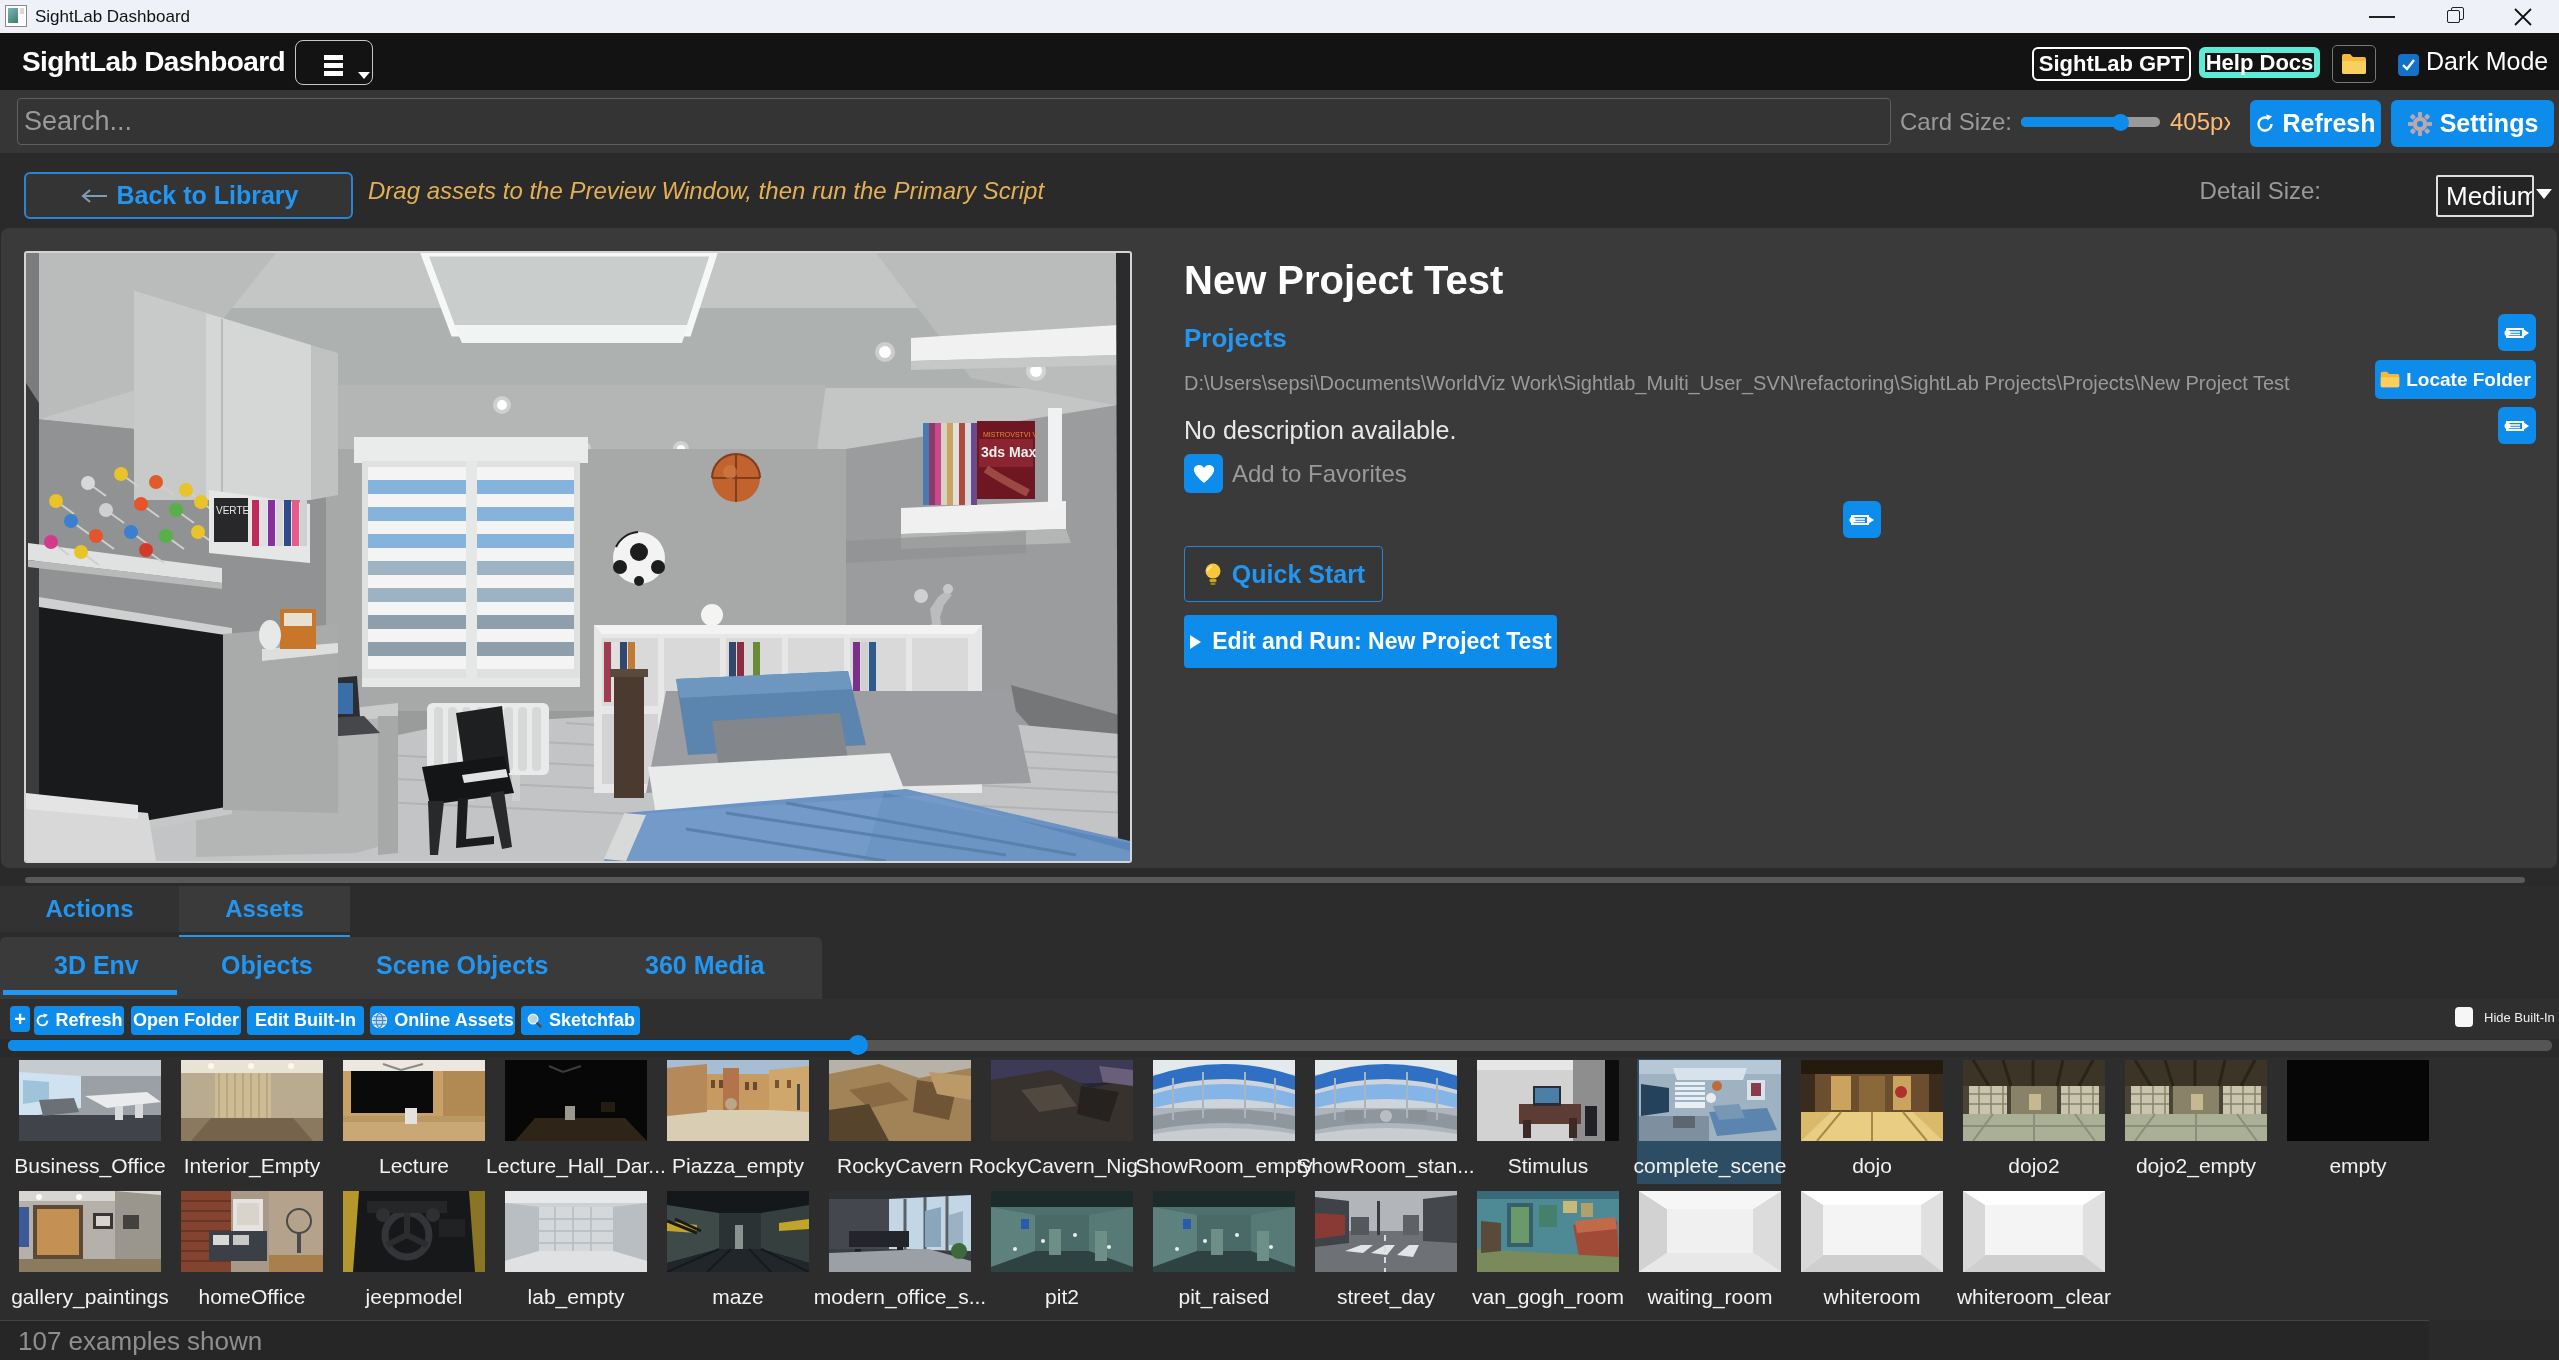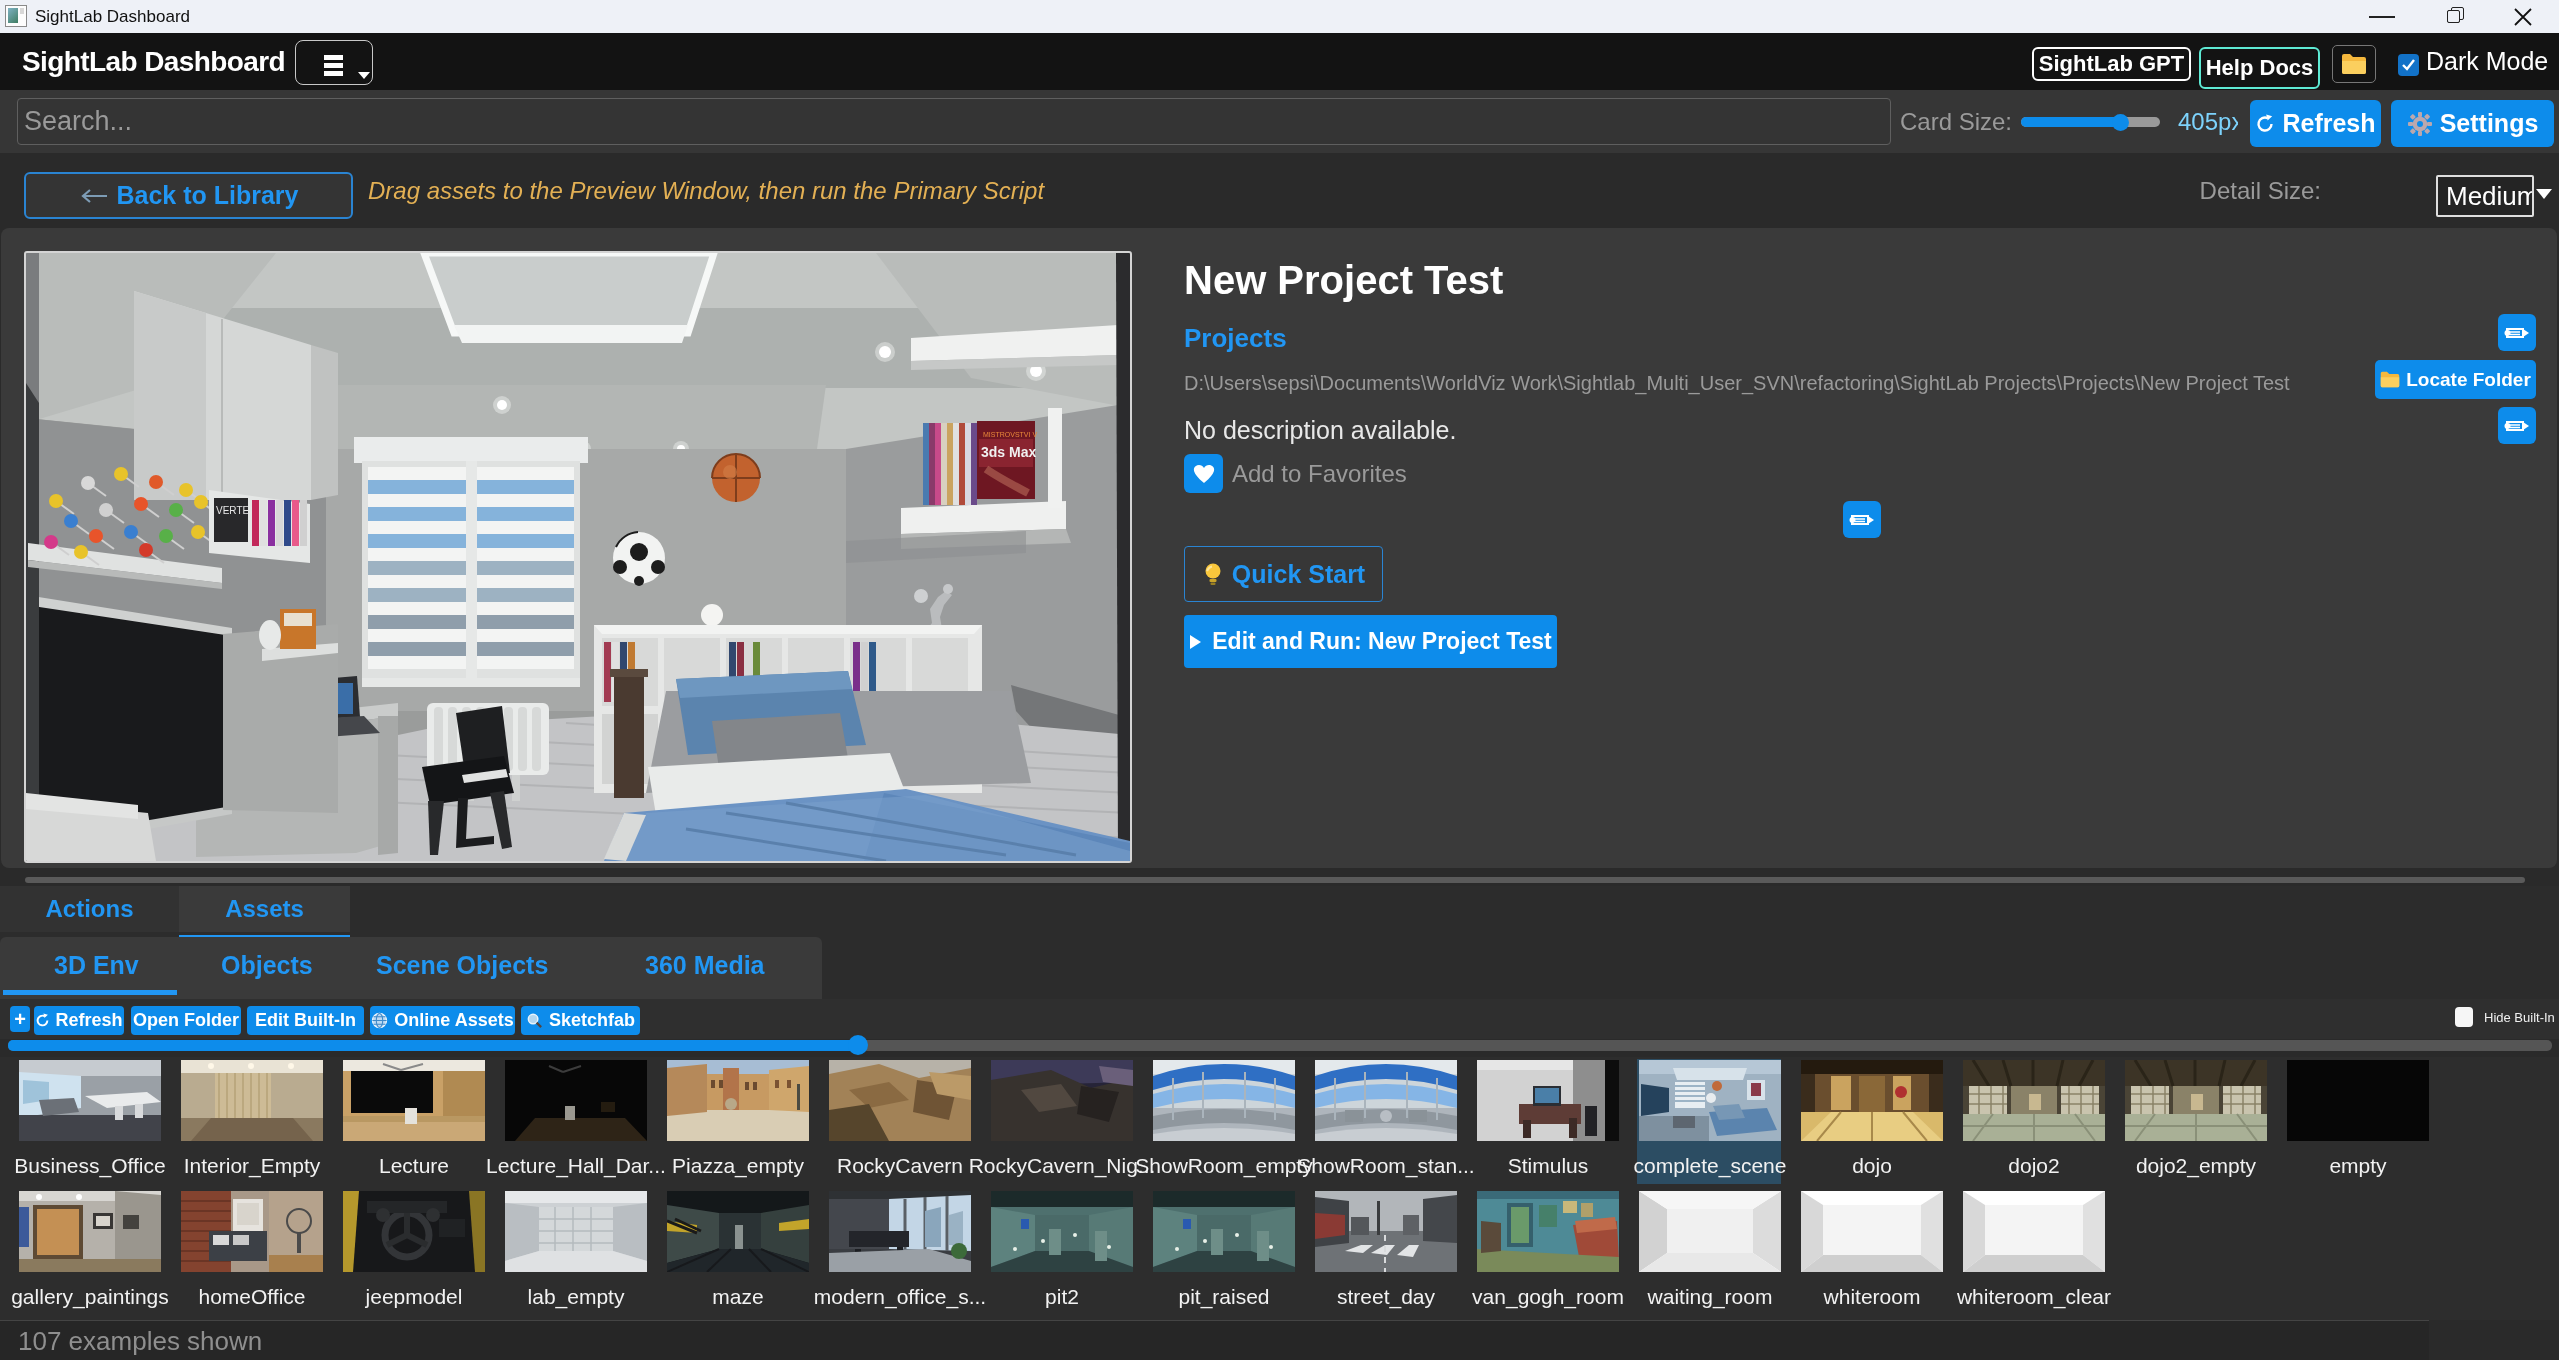--- a/index.html
+++ b/index.html
@@ -33,42 +33,42 @@
   <div class="abs bold" style="left:22px;top:0;height:57px;display:flex;align-items:center;font-size:28px;letter-spacing:-0.6px;color:#fff;">SightLab Dashboard</div>
   <div class="abs" style="left:295px;top:7px;width:78px;height:45px;border:1px solid #c8c8c8;border-radius:8px;">
     <div class="abs" style="left:28px;top:14px;width:19px;height:5px;background:#fff;"></div>
     <div class="abs" style="left:28px;top:22px;width:19px;height:5px;background:#fff;"></div>
     <div class="abs" style="left:28px;top:30px;width:19px;height:5px;background:#fff;"></div>
     <svg class="abs" style="left:62px;top:31px;" width="12" height="7" viewBox="0 0 12 7">
         <path d="M0 0 L12 0 L6 7 Z" fill="#fff"></path>
       </svg>
   </div>
   <div class="abs bold" style="left:2032px;top:14px;width:159px;height:34px;border:2px solid #fff;border-radius:6px;display:flex;align-items:center;justify-content:center;font-size:22px;color:#fff;">SightLab GPT</div>
-  <div class="abs bold" style="left:2199px;top:14px;width:121px;height:42px;border:2px solid #5eead4;border-radius:6px;display:flex;align-items:center;justify-content:center;font-size:22px;color:#fff;">Help Docs</div>
+  <div class="abs bold" style="left:2199px;top:14px;width:121px;height:31px;border:6px solid #5eead4;border-radius:6px;display:flex;align-items:center;justify-content:center;font-size:22px;color:#fff;">Help Docs</div>
   <div class="abs" style="left:2332px;top:12px;width:44px;height:38px;border:1px solid #777;border-radius:5px;display:flex;align-items:center;justify-content:center;">
     <svg width="26" height="22" viewBox="0 0 26 22">
         <path d="M1 3 Q1 1 3 1 L9 1 L12 4 L23 4 Q25 4 25 6 L25 19 Q25 21 23 21 L3 21 Q1 21 1 19 Z" fill="#f5b83d"></path>
         <path d="M1 8 L25 8 L25 19 Q25 21 23 21 L3 21 Q1 21 1 19 Z" fill="#fbcf5e"></path>
       </svg>
   </div>
   <div class="abs" style="left:2398px;top:21px;width:21px;height:22px;background:#1272c8;border-radius:4px;">
     <svg width="21" height="22" viewBox="0 0 21 22">
         <path d="M5 11 L9 15 L16 6" stroke="#fff" stroke-width="2.4" fill="none"></path>
       </svg>
   </div>
   <div class="abs" style="left:2426px;top:0;height:57px;display:flex;align-items:center;font-size:25px;color:#fff;">Dark Mode</div>
 </div>
 
 <div class="abs" style="left:0;top:90px;width:2559px;height:63px;background:#363636;">
   <div class="abs" style="left:17px;top:8px;width:1874px;height:47px;background:#343434;border:1px solid #5f5f5f;border-radius:4px;display:flex;align-items:center;padding-left:6px;font-size:27px;color:#9a9a9a;">Search...</div>
   <div class="abs" style="left:1916px;top:0;width:96px;height:63px;display:flex;align-items:center;font-size:24px;color:#9a9a9a;justify-content:flex-end;">Card Size:</div>
   <div class="abs" style="left:2021px;top:27px;width:139px;height:10px;background:#9a9a9a;border-radius:5px;"></div>
   <div class="abs" style="left:2021px;top:27px;width:100px;height:10px;background:#0d8ceb;border-radius:5px 0 0 5px;"></div>
   <div class="abs" style="left:2112px;top:24px;width:17px;height:17px;background:#0d8ceb;border-radius:50%;"></div>
-  <div class="abs" style="left:2170px;top:0;width:60px;height:63px;display:flex;align-items:center;font-size:24px;color:#7dd3fc;overflow:hidden;margin-left:8px;">405px</div>
+  <div class="abs" style="left:2170px;top:0;width:60px;height:63px;display:flex;align-items:center;font-size:24px;color:#fdba74;overflow:hidden;">405px</div>
   <div class="abs btn-blue" style="left:2250px;top:10px;width:131px;height:47px;font-size:25px;"><svg width="20" height="20" viewBox="0 0 20 20" style="margin-right:7px;">
         <path d="M16.5 10 A6.5 6.5 0 1 1 12.6 4.05" fill="none" stroke="#fff" stroke-width="2.4"></path>
         <polygon points="11.2,0.5 17.2,2.2 12.6,6.6" fill="#fff"></polygon>
       </svg>Refresh</div>
   <div class="abs btn-blue" style="left:2391px;top:10px;width:163px;height:47px;font-size:25px;"><svg width="26" height="26" viewBox="0 0 26 26" style="margin-right:7px;">
         <g fill="#bba8ae">
           <circle cx="13" cy="13" r="7.3"></circle>
           <rect x="11" y="1" width="4" height="5" rx="1"></rect>
           <rect x="11" y="20" width="4" height="5" rx="1"></rect>
           <rect x="1" y="11" width="5" height="4" rx="1"></rect>

